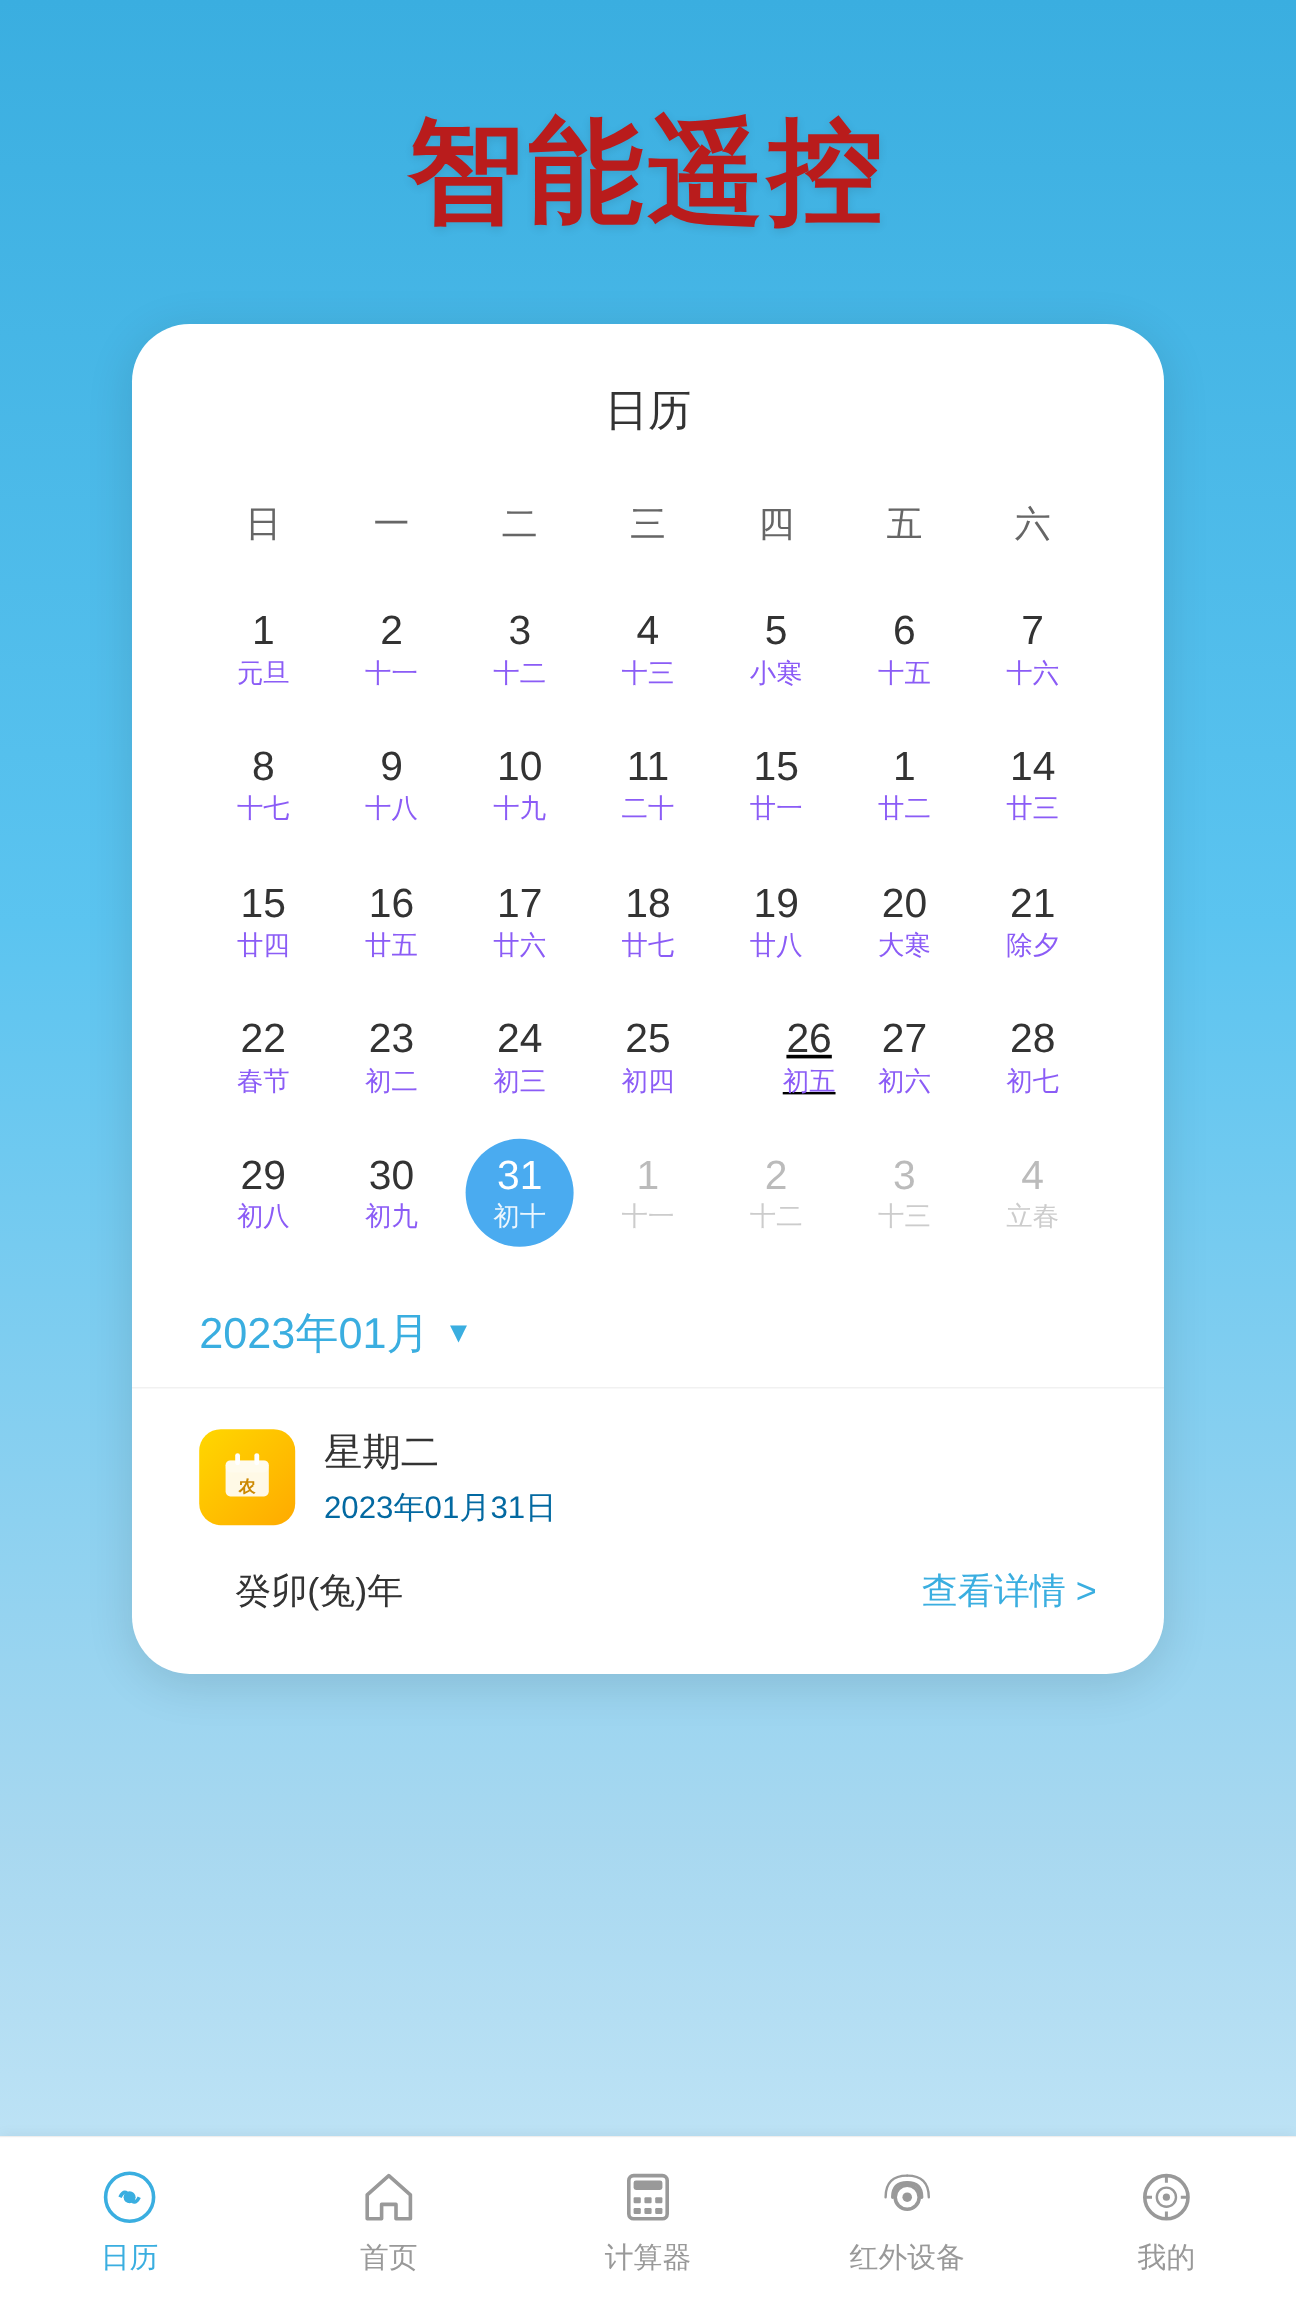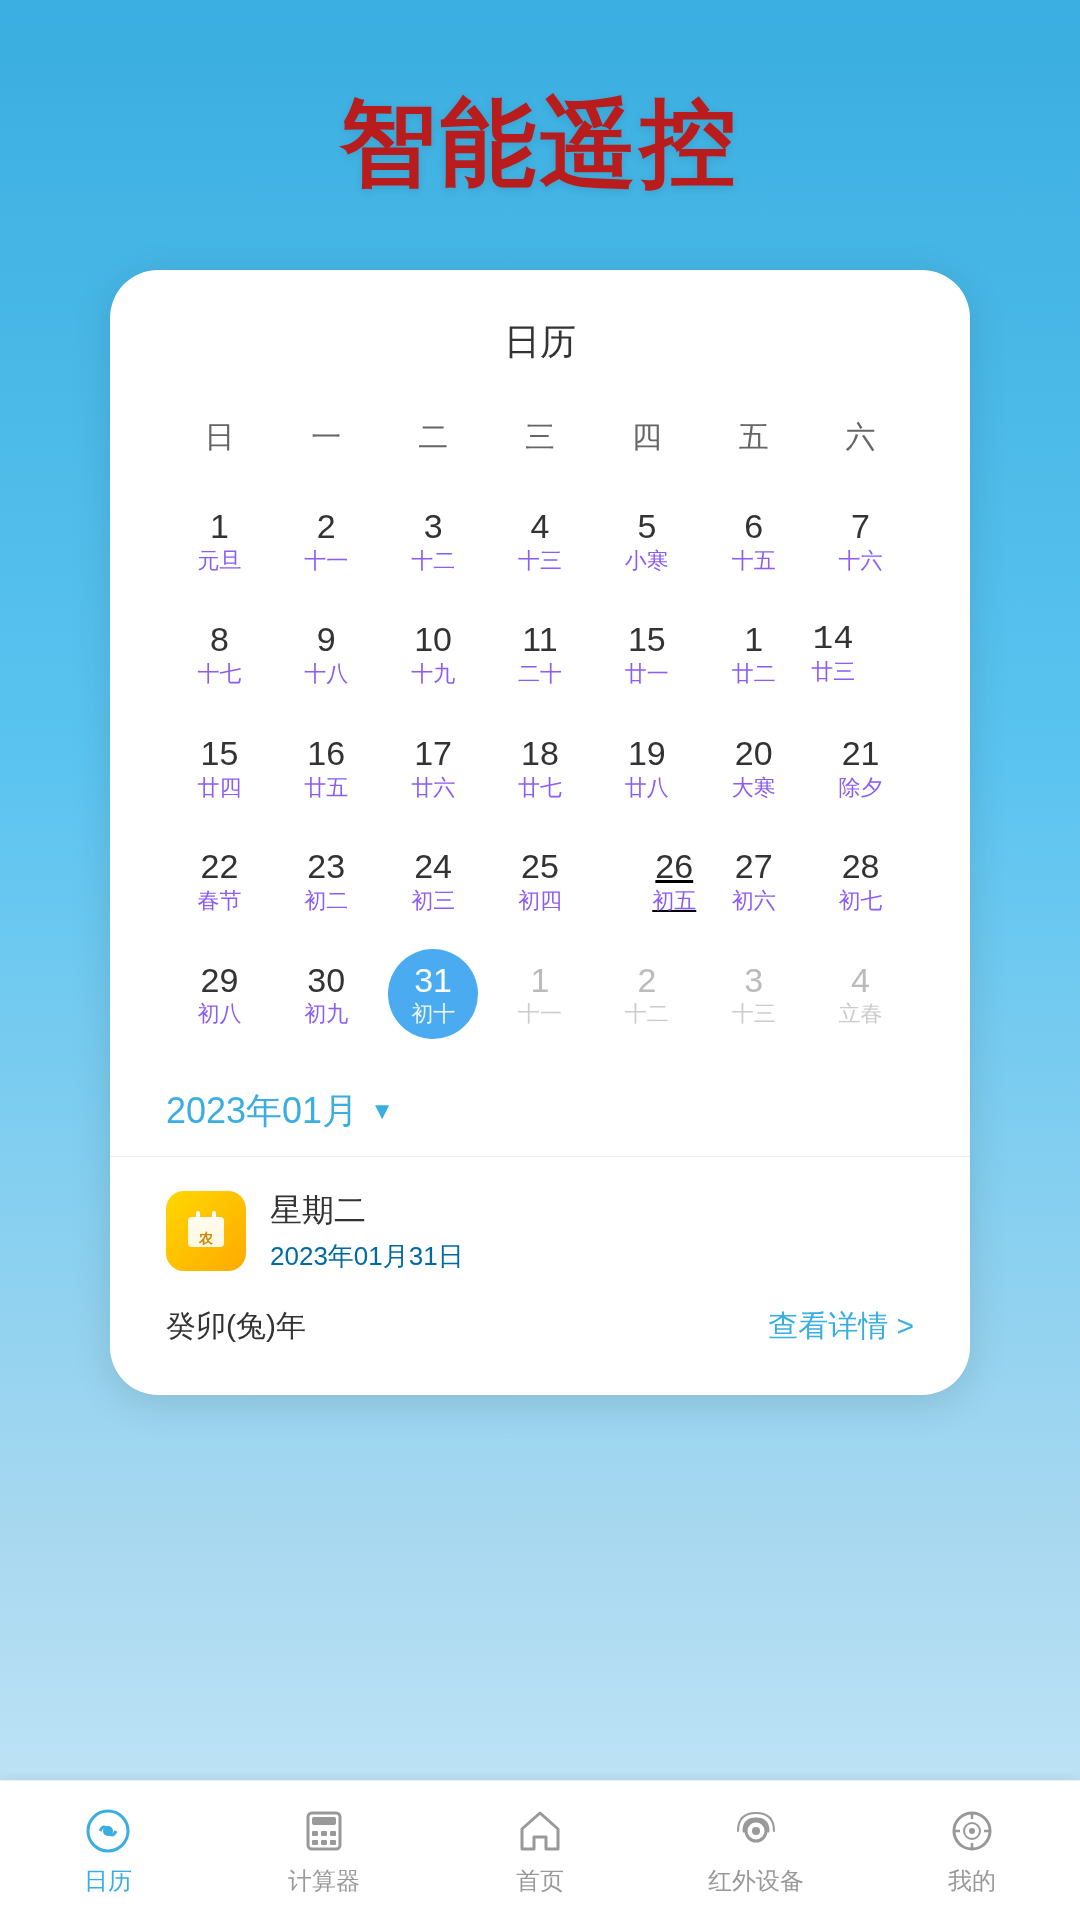--- a/index.html
+++ b/index.html
@@ -176,20 +176,21 @@
     .extra-info {
       display: flex;
       justify-content: space-between;
       align-items: center;
       margin-top: 16px;
     }
 
     .lunar-year {
       font-size: 30px;
       color: #333;
+      margin-left: 30px;
     }
 
     .detail-link {
       font-size: 30px;
       color: #3aaee0;
     }
 
     
     .bottom-nav {
       position: fixed;
@@ -320,21 +321,21 @@
           <div class="day-num">15</div>
           <div class="day-lunar">廿一</div>
         </div>
       </div>
       <div style="display: flex; align-items: center; justify-content: center; padding: 8px 0px;">
         <div class="cal-day">
           <div class="day-num">1</div>
           <div class="day-lunar">廿二</div>
         </div>
       </div>
-      <div style="display: flex; align-items: center; justify-content: flex-start; padding: 8px 0px; font-family: Liberation Mono, monospace;">
+      <div style="display: flex; align-items: center; justify-content: center; padding: 8px 0px;">
         <div class="cal-day">
           <div class="day-num">14</div>
           <div class="day-lunar">廿三</div>
         </div>
       </div>
       <div style="display: flex; align-items: center; justify-content: center; padding: 8px 0px;">
         <div class="cal-day">
           <div class="day-num">15</div>
           <div class="day-lunar">廿四</div>
         </div>
@@ -495,49 +496,49 @@
 
   <div class="nav-item active">
     <div class="nav-icon">
       <svg width="52" height="52" viewBox="0 0 52 52">
         <circle cx="26" cy="26" r="20" fill="none" stroke="#3aaee0" stroke-width="3"></circle>
         <path d="M18 26 Q22 18 26 26 Q30 34 34 26" fill="none" stroke="#3aaee0" stroke-width="3"></path>
         <circle cx="26" cy="26" r="5" fill="#3aaee0"></circle>
       </svg>
     </div>
     <span class="nav-label" style="color:#3aaee0">日历</span>
+  </div>
+
+  <div class="nav-item">
+    <div class="nav-icon">
+      <svg width="48" height="48" viewBox="0 0 48 48">
+        <path d="M24 6 L6 22 L6 42 L18 42 L18 30 L30 30 L30 42 L42 42 L42 22 Z" fill="none" stroke="#999" stroke-width="3" stroke-linejoin="round"></path>
+      </svg>
+    </div>
+    <span class="nav-label">首页</span>
   </div>
 
   <div class="nav-item">
     <div class="nav-icon">
       <svg width="48" height="48" viewBox="0 0 48 48">
         <rect x="8" y="6" width="32" height="36" rx="4" fill="none" stroke="#999" stroke-width="3"></rect>
         <rect x="12" y="10" width="24" height="8" rx="2" fill="#999"></rect>
         <rect x="12" y="24" width="6" height="5" rx="1" fill="#999"></rect>
         <rect x="21" y="24" width="6" height="5" rx="1" fill="#999"></rect>
         <rect x="30" y="24" width="6" height="5" rx="1" fill="#999"></rect>
         <rect x="12" y="33" width="6" height="5" rx="1" fill="#999"></rect>
         <rect x="21" y="33" width="6" height="5" rx="1" fill="#999"></rect>
         <rect x="30" y="33" width="6" height="5" rx="1" fill="#999"></rect>
       </svg>
     </div>
     <span class="nav-label">计算器</span>
   </div>
 
   <div class="nav-item">
     <div class="nav-icon">
-      <svg width="48" height="48" viewBox="0 0 48 48">
-        <path d="M24 6 L6 22 L6 42 L18 42 L18 30 L30 30 L30 42 L42 42 L42 22 Z" fill="none" stroke="#999" stroke-width="3" stroke-linejoin="round"></path>
-      </svg>
-    </div>
-    <span class="nav-label">首页</span>
-  </div>
-
-  <div class="nav-item">
-    <div class="nav-icon">
       <svg width="52" height="52" viewBox="0 0 52 52">
         <circle cx="26" cy="26" r="10" fill="none" stroke="#999" stroke-width="3"></circle>
         <path d="M14 26 Q14 14 26 14" fill="none" stroke="#999" stroke-width="3" stroke-linecap="round"></path>
         <path d="M38 26 Q38 14 26 14" fill="none" stroke="#999" stroke-width="3" stroke-linecap="round"></path>
         <path d="M8 26 Q8 8 26 8" fill="none" stroke="#999" stroke-width="2" stroke-linecap="round"></path>
         <path d="M44 26 Q44 8 26 8" fill="none" stroke="#999" stroke-width="2" stroke-linecap="round"></path>
         <circle cx="26" cy="26" r="4" fill="#999"></circle>
       </svg>
     </div>
     <span class="nav-label">红外设备</span>

